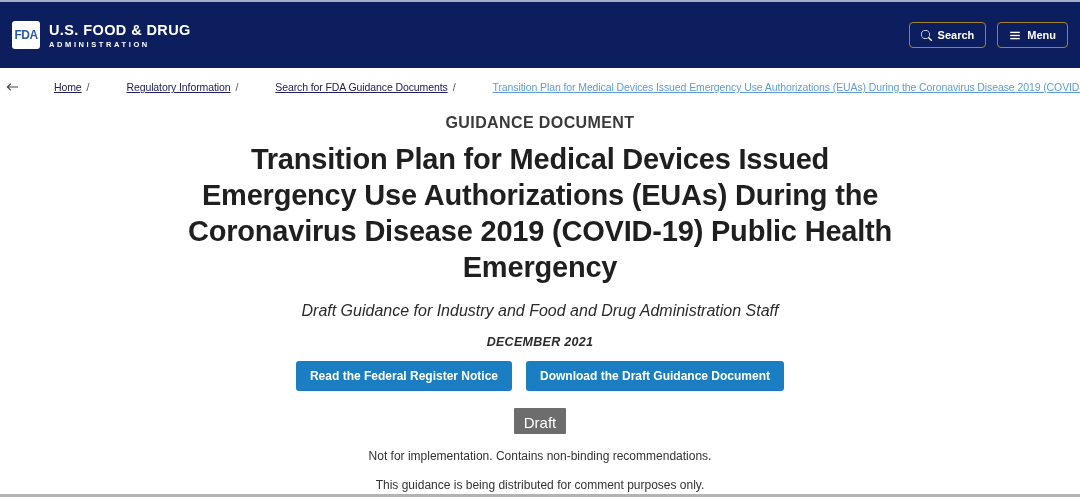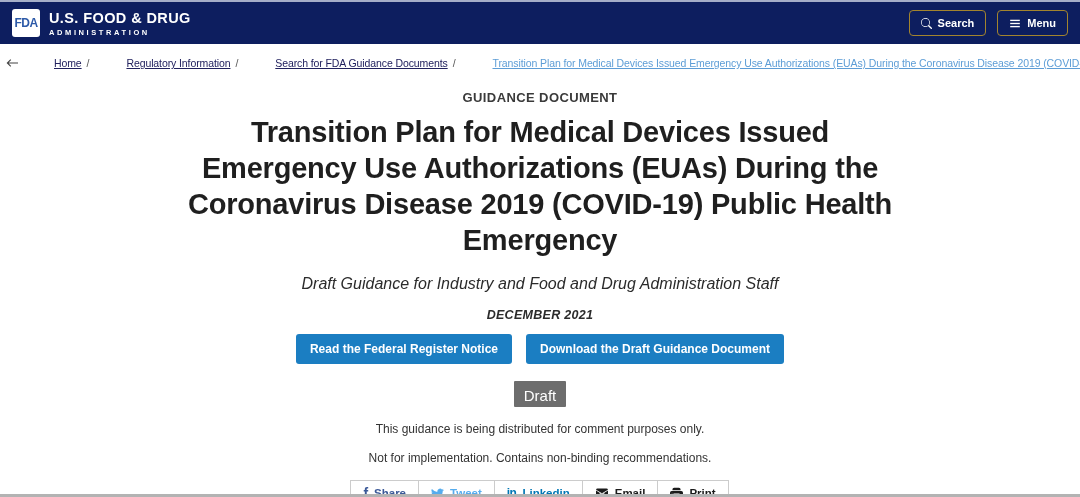--- a/index.html
+++ b/index.html
@@ -15,21 +15,21 @@
   }
   *{box-sizing:border-box;}
   html,body{margin:0;padding:0;}
   body{
     width:1080px;height:497px;overflow:hidden;position:relative;
     background:#fff;font-family:"Liberation Sans",sans-serif;color:#222;
   }
 
   
   .site-header{
-    height:44px;background:var(--header-bg);
+    height:68px;background:var(--header-bg);
     border-top:2px solid var(--header-top-line);
     display:flex;align-items:center;justify-content:space-between;
     padding:0 12px;
   }
   .brand{display:flex;align-items:center;gap:9px;cursor:pointer;}
   .fda-logo{
     width:28px;height:28px;background:#fff;border-radius:3px;
     display:flex;align-items:center;justify-content:center;
     font-weight:bold;font-size:12px;color:var(--logo-blue);letter-spacing:-0.5px;
   }
@@ -49,21 +49,21 @@
     padding:13px 6px 0 6px;font-size:10.5px;letter-spacing:-0.1px;
     white-space:nowrap;overflow:hidden;display:flex;align-items:center;
   }
   .breadcrumb .back-arrow{margin-right:4px;flex:none;display:flex;align-items:center;color:#444;}
   .breadcrumb a{color:var(--link-navy);text-decoration:underline;cursor:pointer;padding-left:32px;}
   .breadcrumb a.current{color:var(--link-active);}
   .breadcrumb .sep{color:#555;margin:0 5px;text-decoration:none;}
 
   
   .content{text-align:center;}
-  .kicker{margin-top:21px;font-size:13px;font-weight:bold;letter-spacing:0.4px;color:#3a3a3a;text-align:center;}
+  .kicker{margin-top:21px;font-size:16px;font-weight:bold;letter-spacing:0.4px;color:#3a3a3a;text-align:center;}
   .title{
     width:720px;margin:9px auto 0;font-size:29px;line-height:36px;
     font-weight:bold;color:#1f1f1f;letter-spacing:-0.2px;
   }
   .subtitle{margin-top:17px;font-size:16px;font-style:italic;color:#2b2b2b;}
   .doc-date{margin-top:15px;font-size:12.5px;font-weight:bold;letter-spacing:0.3px;color:#2b2b2b;font-style:italic;}
   .cta-row{margin-top:12px;display:flex;justify-content:center;gap:14px;}
   .cta{
     background:var(--button-blue);color:#fff;border:none;border-radius:3px;
     font-family:inherit;font-size:12px;font-weight:bold;padding:8px 14px;cursor:pointer;
@@ -142,22 +142,22 @@
   <h1 class="title">Transition Plan for Medical Devices Issued Emergency Use Authorizations (EUAs) During the Coronavirus Disease 2019 (COVID-19) Public Health Emergency</h1>
   <div class="subtitle">Draft Guidance for Industry and Food and Drug Administration Staff</div>
   <div class="doc-date">DECEMBER 2021</div>
 
   <div class="cta-row">
     <button class="cta">Read the Federal Register Notice</button>
     <button class="cta">Download the Draft Guidance Document</button>
   </div>
 
   <div class="badge">Draft</div>
+  <p class="note">Not for implementation. Contains non-binding recommendations.</p>
   <p class="note">This guidance is being distributed for comment purposes only.</p>
-  <p class="note">Not for implementation. Contains non-binding recommendations.</p>
 
   <div class="share-bar">
     <button class="share-item" style="color: rgb(59, 89, 152);">
       <span class="si-fb"></span>
       <span>Share</span>
     </button>
     <button class="share-item" style="color: rgb(85, 172, 238);">
       <span>
         <svg width="13" height="13" viewBox="0 0 16 16" fill="currentColor">
             <path d="M5.026 15c6.038 0 9.341-5.003 9.341-9.334 0-.14 0-.282-.006-.422A6.685 6.685 0 0 0 16 3.542a6.658 6.658 0 0 1-1.889.518 3.301 3.301 0 0 0 1.447-1.817 6.533 6.533 0 0 1-2.087.793A3.286 3.286 0 0 0 7.875 6.03a9.325 9.325 0 0 1-6.767-3.429 3.289 3.289 0 0 0 1.018 4.382A3.323 3.323 0 0 1 .64 6.575v.045a3.288 3.288 0 0 0 2.632 3.218 3.203 3.203 0 0 1-.865.115 3.23 3.23 0 0 1-.614-.057 3.283 3.283 0 0 0 3.067 2.277A6.588 6.588 0 0 1 .78 13.58a6.32 6.32 0 0 1-.78-.045A9.344 9.344 0 0 0 5.026 15z"></path>

